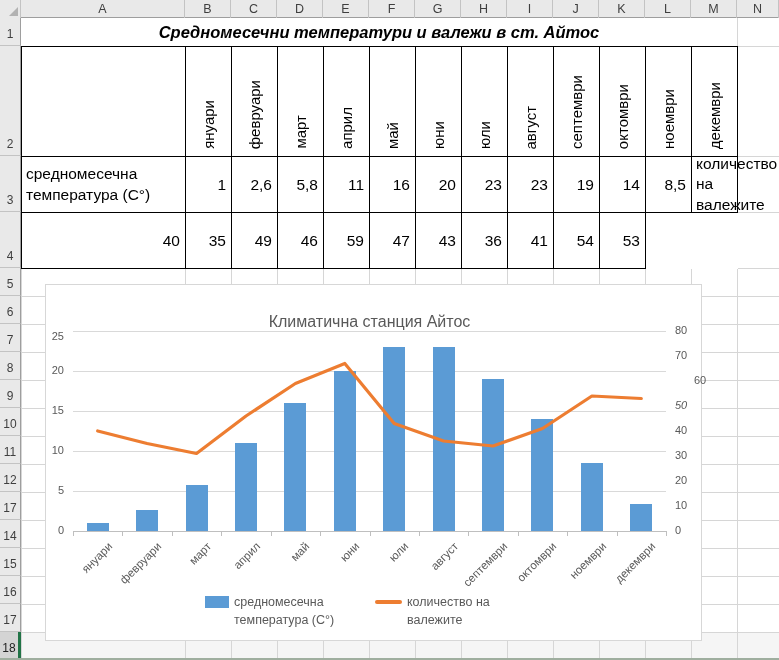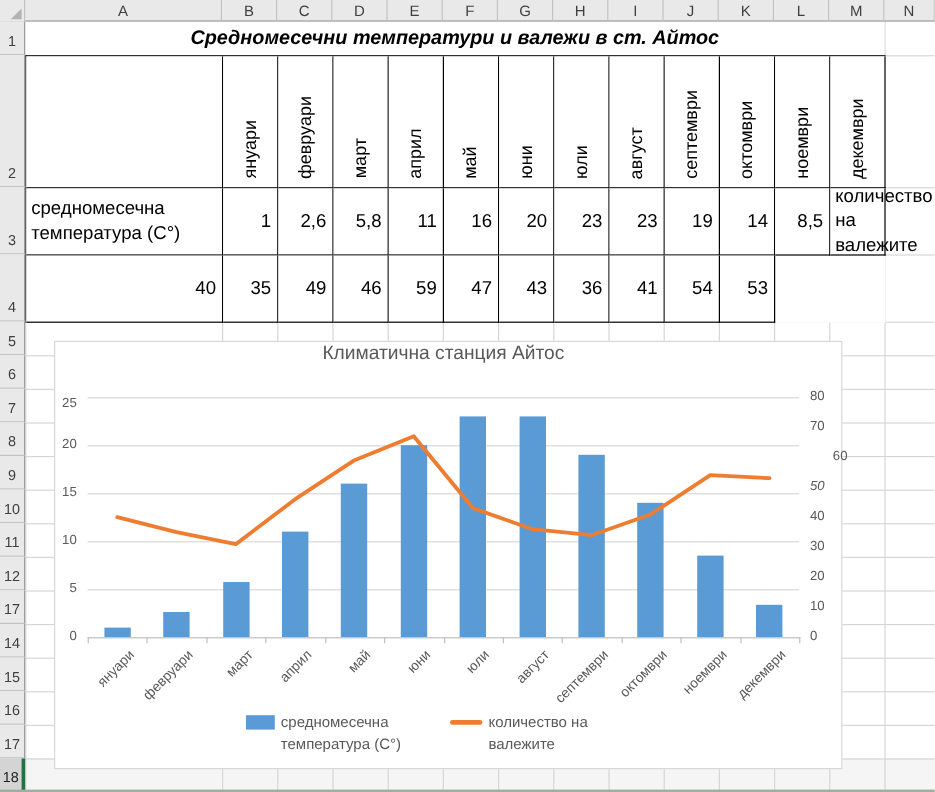--- a/index.html
+++ b/index.html
@@ -27,21 +27,21 @@
   #title-row { position: absolute; left: 21px; top: 18px; width: 716px; height: 28px; background: #fff; z-index: 2; display: flex; align-items: center; justify-content: center; font-size: 16.5px; font-weight: bold; font-style: italic; color: #000; }
   #data-table { position: absolute; left: 21px; top: 46px; width: 717px; z-index: 2; background: #fff; display: grid; grid-template-columns: 164px repeat(12, 46px); grid-template-rows: 110px 56px 56px; border-top: 1px solid #000; border-left: 1px solid #000; }
   .t-cell { border-right: 1px solid #000; border-bottom: 1px solid #000; background: #fff; position: relative; font-size: 15.5px; color: #000; }
   .t-month { display: flex; align-items: flex-end; justify-content: center; padding-bottom: 7px; }
   .t-month span { writing-mode: vertical-rl; transform: rotate(180deg); font-size: 15px; white-space: nowrap; }
   .t-label { display: flex; align-items: center; padding-left: 4px; padding-right: 10px; line-height: 1.32; }
   .t-value { display: flex; align-items: center; justify-content: flex-end; padding-right: 5px; }
 
   
   #chart { position: absolute; left: 45px; top: 284px; width: 657px; height: 357px; background: #fff; border: 1px solid #d7d7d7; z-index: 3; }
-  #chart-title { position: absolute; left: 27px; top: 1px; width: 593px; text-align: center; font-size: 16px; color: #595959; }
+  #chart-title { position: absolute; left: 27px; top: 28px; width: 593px; text-align: center; font-size: 16px; color: #595959; }
   #plot { position: absolute; left: 27px; top: 46px; width: 593px; height: 200px; }
   .c-grid { position: absolute; left: 0; width: 593px; height: 1px; background: #d9d9d9; }
   #x-axis-line { position: absolute; left: 27px; top: 246px; width: 594px; height: 1px; background: #bfbfbf; }
   .x-tick { position: absolute; top: 246px; width: 1px; height: 5px; background: #bfbfbf; }
   .bar { position: absolute; width: 22px; background: #5b9bd5; }
   #line-svg { position: absolute; left: 0; top: 0; overflow: visible; }
   .ytick-l { position: absolute; left: 0; width: 18px; text-align: right; font-size: 11px; color: #595959; }
   .ytick-r { position: absolute; left: 629px; width: 30px; text-align: left; font-size: 11px; color: #595959; }
   .x-label { position: absolute; white-space: nowrap; font-size: 11.5px; color: #595959; transform: translate(-100%,0) rotate(-45deg); transform-origin: 100% 0%; }
   #legend { position: absolute; left: 0; top: 308px; width: 620px; display: flex; justify-content: center; gap: 28px; }

